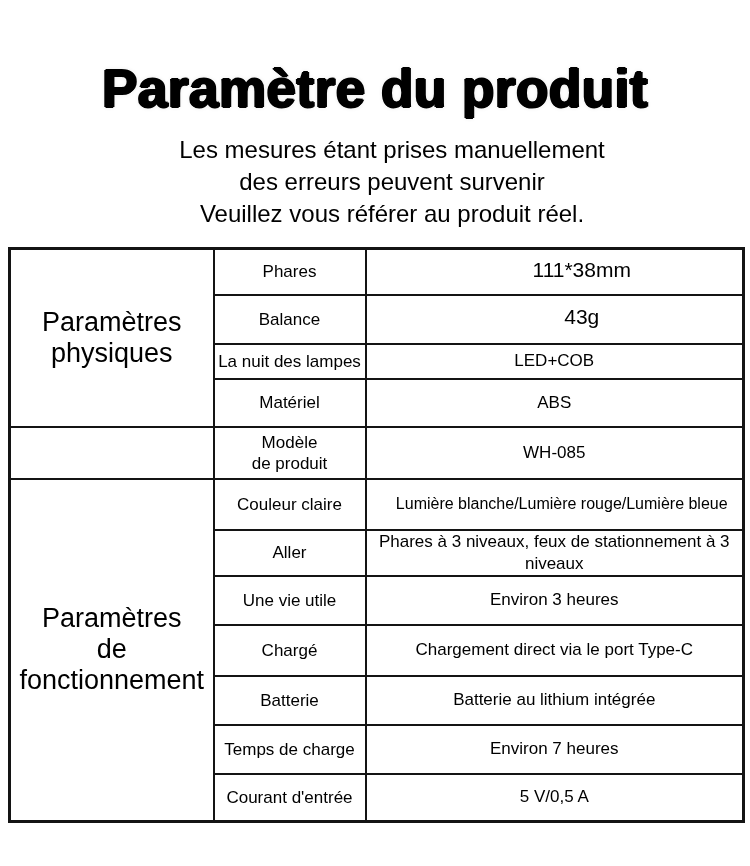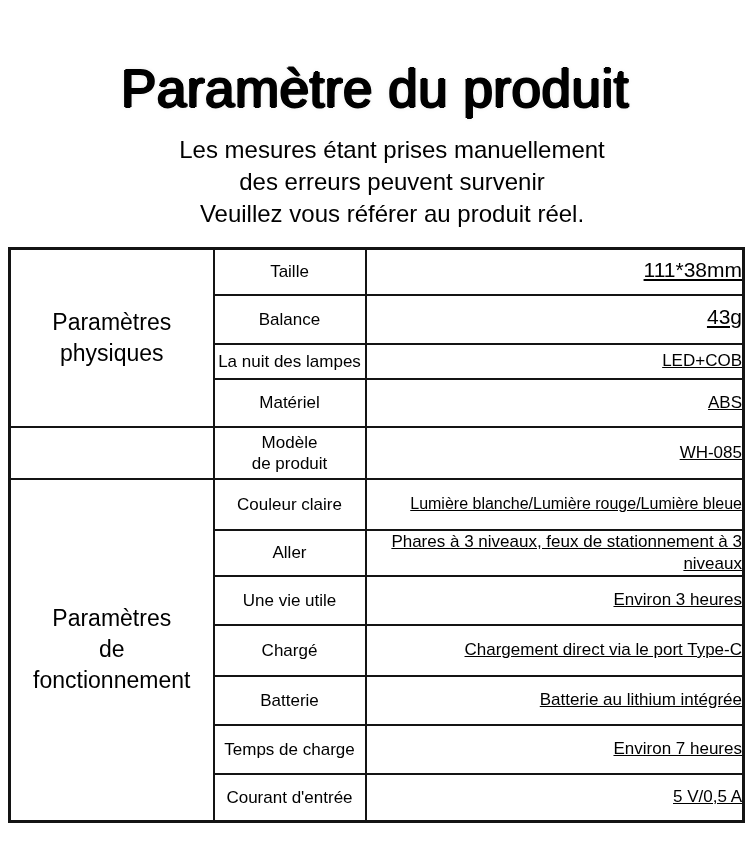--- a/index.html
+++ b/index.html
@@ -12,21 +12,21 @@
     position: relative;
     overflow: hidden;
   }
   .page-title {
     position: absolute;
     top: 58px; left: 0;
     width: 750px;
     margin: 0;
     text-align: center;
     font-size: 53px;
-    font-weight: normal;
+    font-weight: bold;
     letter-spacing: 0.5px;
     
     text-shadow: 1.3px 0 #000, -1.3px 0 #000, 0 1.1px #000, 0 -0.6px #000,
                  0 0 5px rgba(0,0,0,0.12);
   }
   .page-subtitle {
     position: absolute;
     top: 133px; left: 16px;
     width: 750px;
     margin: 1px;
@@ -47,37 +47,36 @@
     border: 2px solid #141414;
     padding: 0;
     vertical-align: middle;
     overflow: hidden;
   }
   col.c1 { width: 204px; }
   col.c2 { width: 152px; }
   col.c3 { width: 378px; }
   .section-cell {
     text-align: center;
-    font-size: 23px;
+    font-size: 27px;
     line-height: 31px;
     white-space: pre-line;
   }
   .label-cell {
     text-align: center;
     font-size: 17px;
     line-height: 21px;
     white-space: pre-line;
     padding: 0 2px;
   }
   .value-cell {
-    text-align: right;
+    text-align: center;
     font-size: 17px;
     line-height: 22px;
     padding: 7px 2px 2px 6px;
-    text-decoration: underline;
   }
   .value-cell.big {
     font-size: 21px;
     padding: 0 0 4px 55px;
   }
   .value-cell.fit {
     font-size: 16px;
     white-space: nowrap;
     padding-left: 15px;
   }
@@ -110,21 +109,21 @@
     <colgroup>
         <col class="c1">
         <col class="c2">
         <col class="c3">
       </colgroup>
 
     <tbody>
         <tr>
       <td rowspan="4" class="section-cell">Paramètres
 physiques</td>
-      <td class="label-cell">Taille</td>
+      <td class="label-cell">Phares</td>
       <td class="value-cell big">111*38mm</td>
     </tr>
 
     <tr>
       <td class="label-cell">Balance</td>
       <td class="value-cell big">43g</td>
     </tr>
 
     <tr>
       <td class="label-cell">La nuit des lampes</td>

